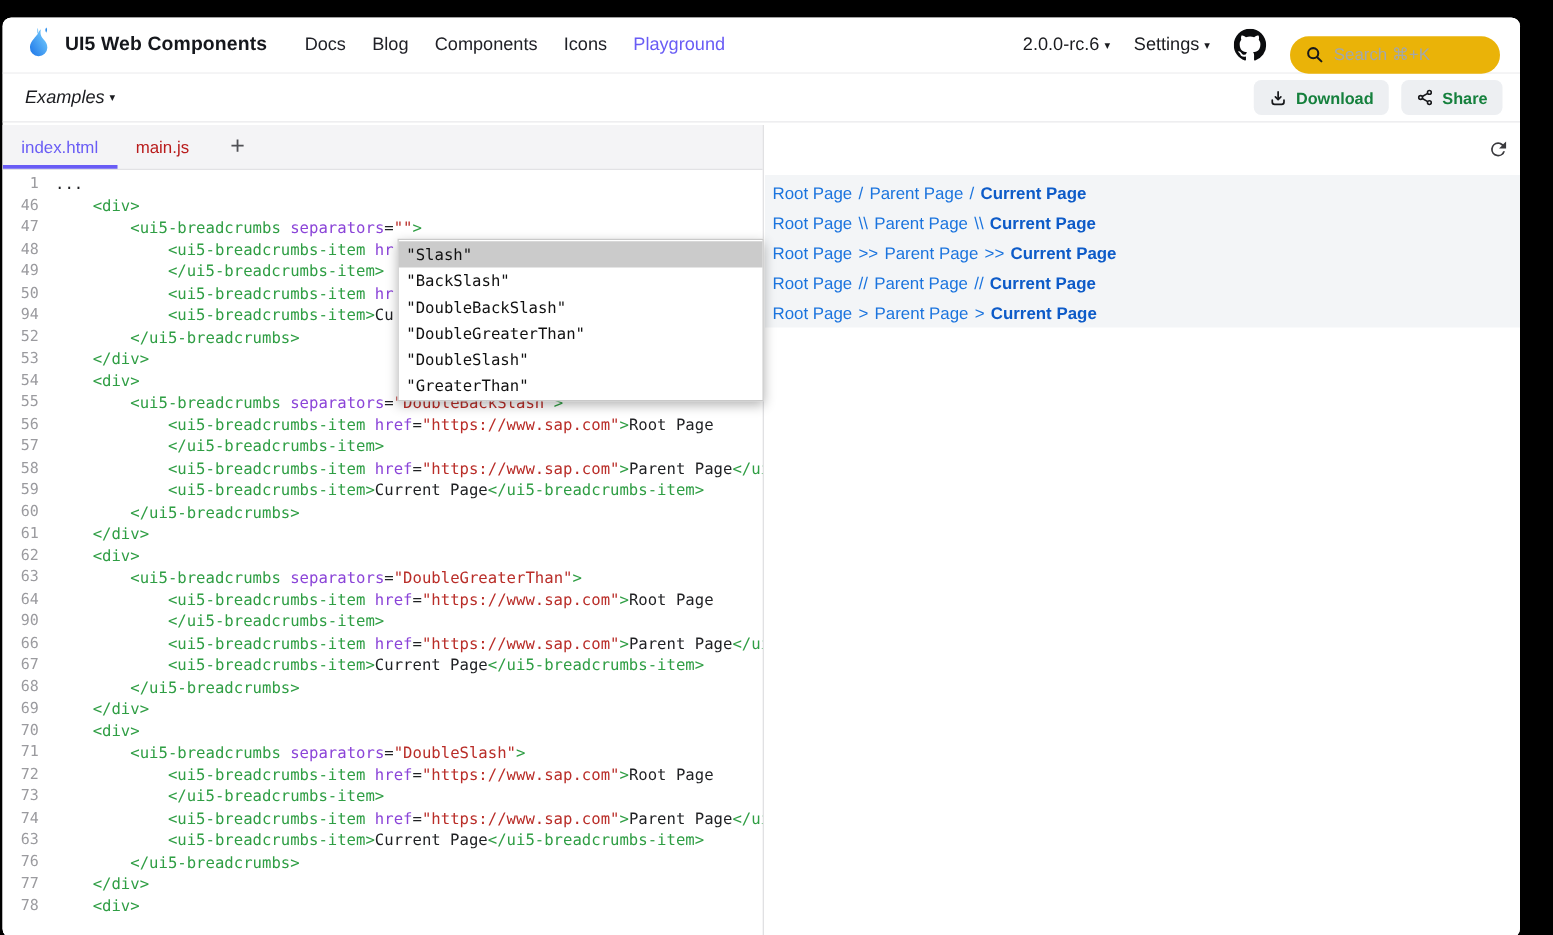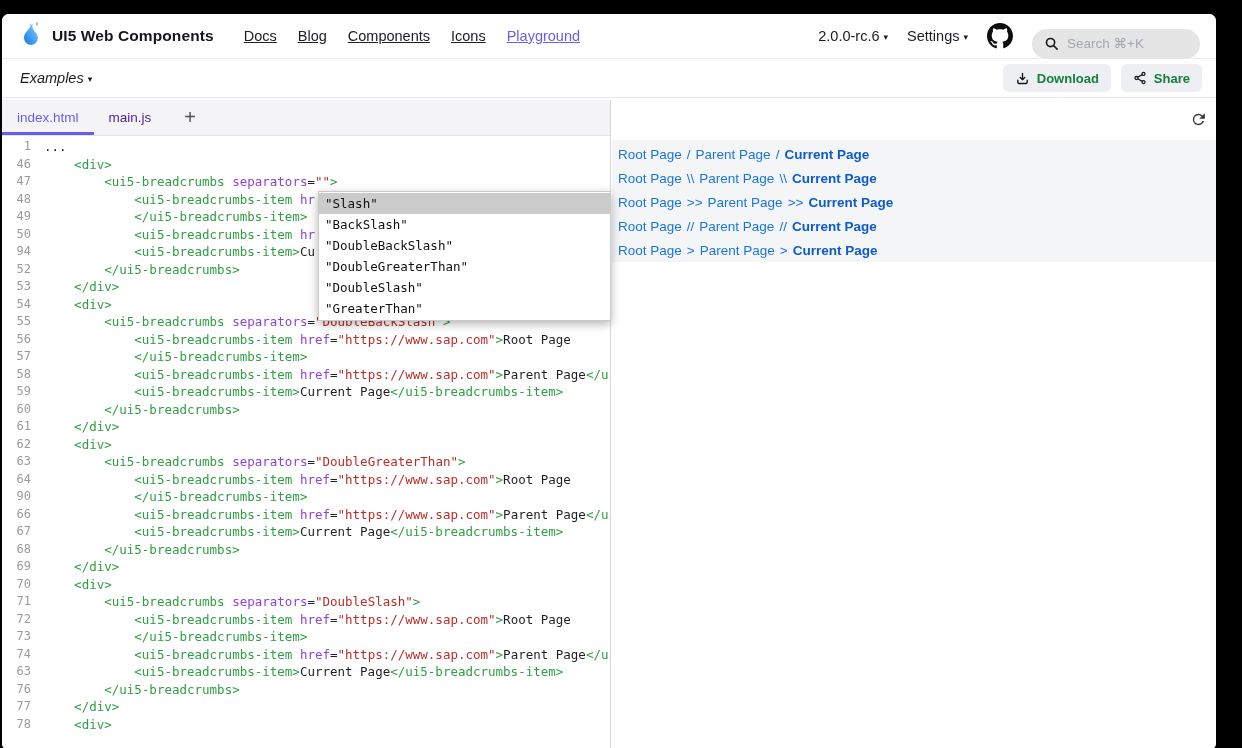--- a/index.html
+++ b/index.html
@@ -5,40 +5,40 @@
   * { margin:0; padding:0; box-sizing:border-box; }
   html,body { width:1242px; height:748px; }
   body { background:#000; position:relative; font-family:"Liberation Sans", sans-serif; overflow:hidden; }
   .screen { position:absolute; left:2px; top:14px; width:1214px; height:736px; background:#fff; border-radius:7px; overflow:hidden; }
 
   
   .header { height:45px; display:flex; align-items:center; padding:0 16px 0 18px; border-bottom:1px solid #ececee; background:#fff; }
   .brand { display:flex; align-items:center; gap:10px; }
   .brand-title { font-size:15.5px; font-weight:700; color:#15171c; letter-spacing:.1px; }
   .nav { display:flex; gap:21px; margin-left:30px; }
-  .nav-item { font-size:14.5px; font-weight:500; color:#202127; cursor:pointer;text-decoration:underline; }
+  .nav-item { font-size:14.5px; font-weight:500; color:#202127; cursor:pointer; }
   .nav-item.active { color:#695CF5; }
   .hdr-right { margin-left:auto; display:flex; align-items:center; gap:19px; }
   .menu-lbl { font-size:14.5px; font-weight:500; color:#1a1b1f; white-space:nowrap; }
   .caret { font-size:9px; color:#1a1b1f; margin-left:4px; vertical-align:1px; }
-  .search-box { width:168px; height:30px; border-radius:16px; background:#e5e5e5; display:flex; align-items:center; gap:8px; padding:0 12px;margin-top:15px; }
+  .search-box { width:168px; height:30px; border-radius:16px; background:#eab308; display:flex; align-items:center; gap:8px; padding:0 12px;margin-top:15px; }
   .search-box input { border:none; outline:none; background:transparent; width:120px; font-size:13.5px; color:#333; font-family:"Liberation Sans", sans-serif; }
   .search-box input::placeholder { color:#a2a7ae; }
 
   
   .toolbar { height:39px; display:flex; align-items:center; padding:0 14px 0 18px; border-bottom:1px solid #e9e9eb; background:#fff; }
   .examples-lbl { font-size:14.5px; color:#1b1c20;font-style:italic; }
   .toolbar-right { margin-left:auto; display:flex; gap:10px; }
   .btn { height:28px; border-radius:6px; background:#edeff2; display:flex; align-items:center; gap:7px; padding:0 12px; font-size:13px; font-weight:700; color:#15803d; cursor:pointer; }
 
   
   .main { position:absolute; top:86px; left:0; right:0; bottom:0; }
   .editor { position:absolute; left:0; top:0; bottom:0; width:609px; border-right:1px solid #d8d8da; background:#fff; }
   .tabbar { height:36px; background:#f4f4f6; border-bottom:1px solid #e2e2e5; display:flex; align-items:stretch; }
-  .tab { display:flex; align-items:center; padding:0 15px; font-size:13.5px; color:#4c1d95; cursor:pointer; }
+  .tab { display:flex; align-items:center; padding:0 15px; font-size:13.5px; color:#b91c1c; cursor:pointer; }
   .tab.active { color:#695CF5; box-shadow:inset 0 -3px 0 #695CF5; }
   .tab-plus { display:flex; align-items:center; font-size:20px; color:#505156; padding:0 10px; margin-left:8px; cursor:pointer; }
 
   .codewrap { position:absolute; top:36px; left:0; right:0; bottom:0; background:#fff; overflow:hidden; padding-top:2px; }
   .code-line { display:flex; height:17.5px; line-height:17.5px; font-family:"DejaVu Sans Mono", monospace; font-size:12.5px; white-space:pre; }
   .ln { width:42px; text-align:right; padding-right:13px; color:#9b9b9f; flex:none; font-size:12px; }
   .tk-p { color:#1f2023; }
   .tk-t { color:#2f9e44;margin-top:24px; }
   .tk-a { color:#8b44d8; }
   .tk-s { color:#b92d28; }

